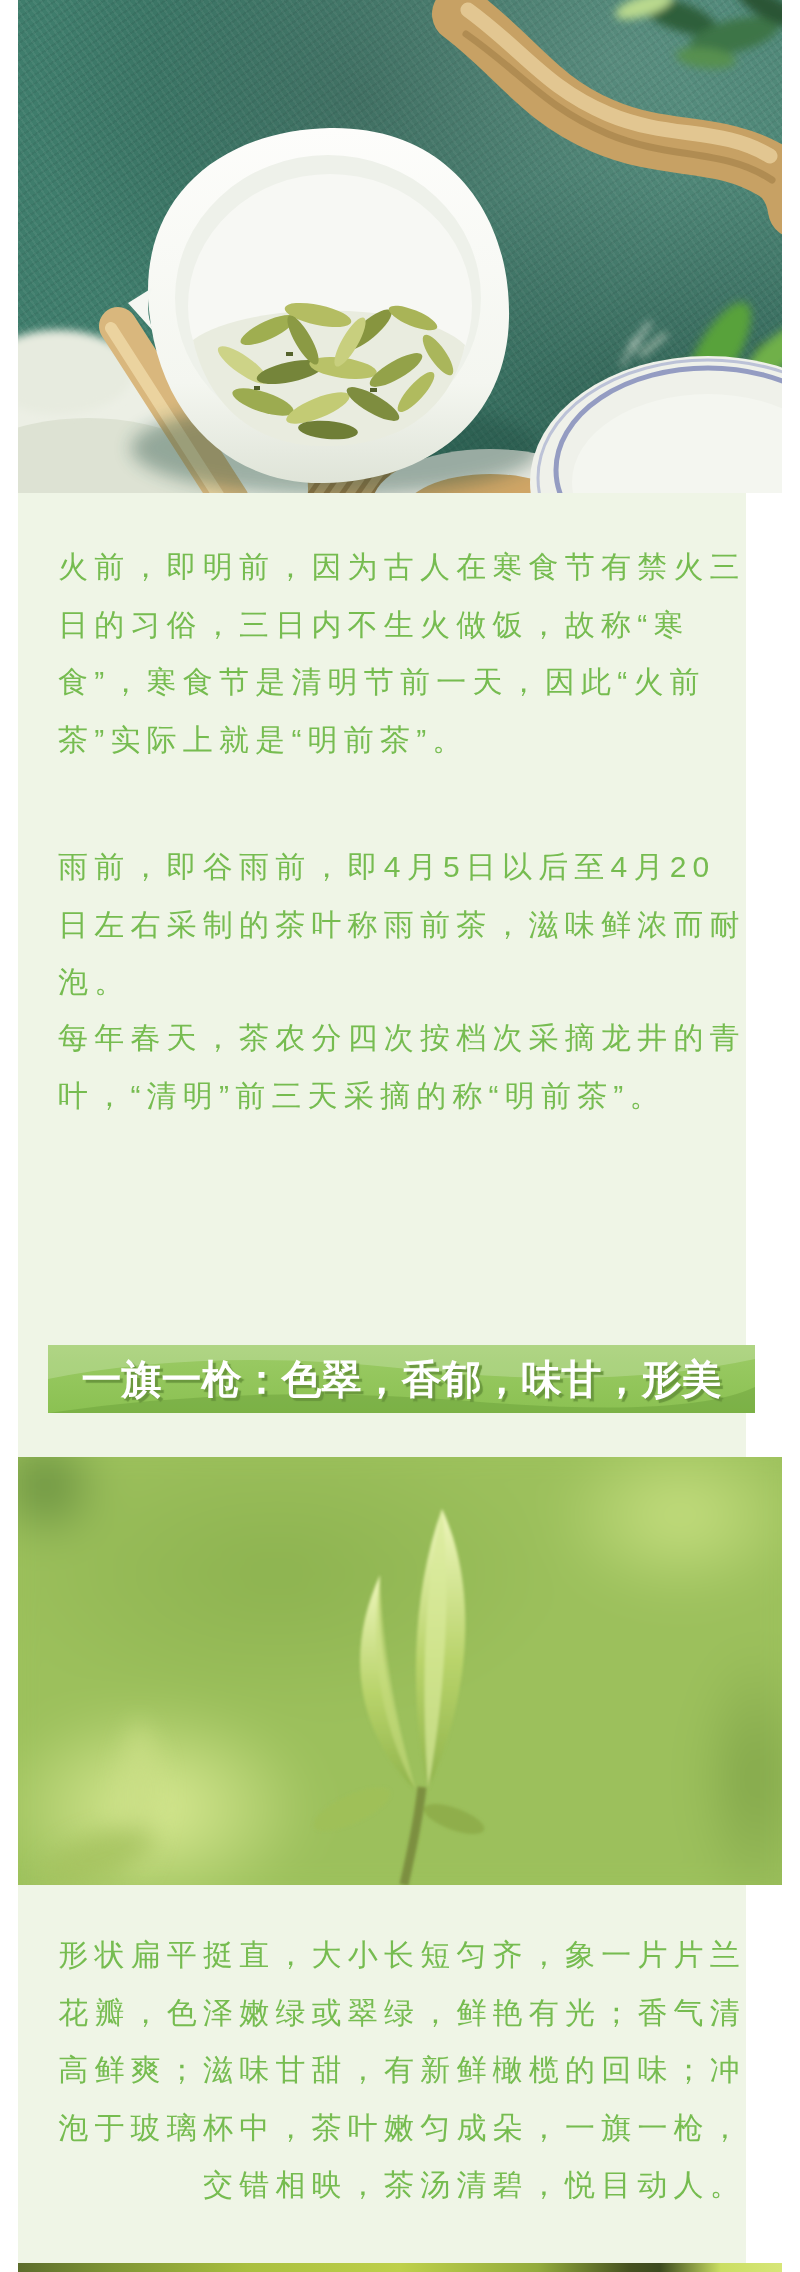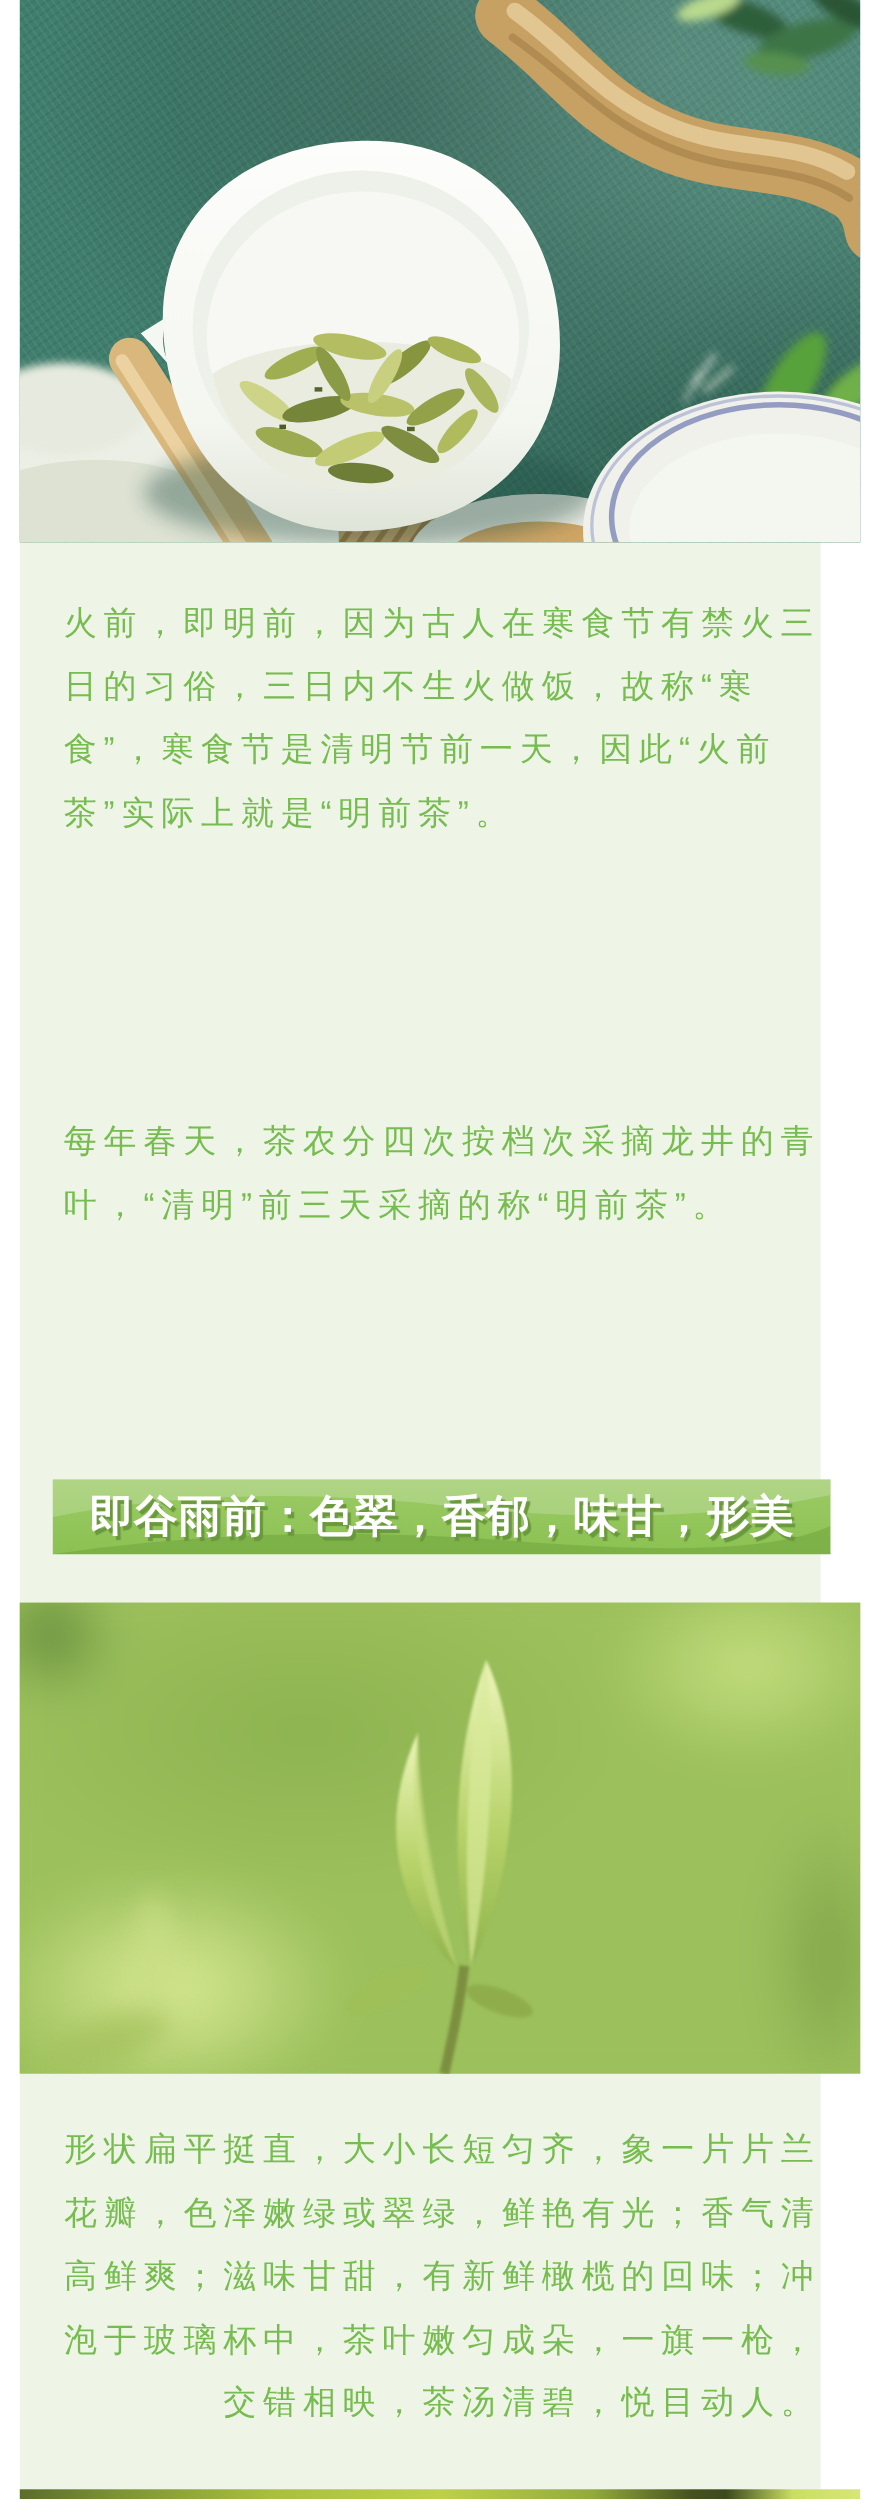--- a/index.html
+++ b/index.html
@@ -157,30 +157,31 @@
           </g>
           <ellipse cx="690" cy="482" rx="178" ry="126" fill="#eff1ea"></ellipse>
           <ellipse cx="690" cy="470" rx="152" ry="102" fill="none" stroke="#7d87b8" stroke-width="5" opacity=".8"></ellipse>
           <ellipse cx="690" cy="478" rx="170" ry="118" fill="none" stroke="#9aa3c9" stroke-width="3" opacity=".6"></ellipse>
           <ellipse cx="690" cy="482" rx="136" ry="88" fill="#f4f6f0"></ellipse>
         </g>
       </svg>
     </div>
 
     <div class="para p1">火前，即明前，因为古人在寒食节有禁火三日的习俗，三日内不生火做饭，故称“寒食”，寒食节是清明节前一天，因此“火前茶”实际上就是“明前茶”。</div>
+    <div class="para p2">雨前，即谷雨前，即4月5日以后至4月20日左右采制的茶叶称雨前茶，滋味鲜浓而耐泡。</div>
     <div class="para p3">
       <div>每年春天，茶农分四次按档次采摘龙井的青叶，“清明”前三天采摘的称“明前茶”。</div>
     </div>
 
     <div class="banner">
       <svg width="707" height="68" viewBox="0 0 707 68">
         <path d="M0,34 Q160,2 360,24 T707,14 L707,0 L0,0 Z" fill="rgba(255,255,255,.20)"></path>
         <path d="M0,68 Q200,38 420,56 T707,42 L707,68 Z" fill="rgba(84,135,38,.28)"></path>
       </svg>
-      <span class="label">即谷雨前：色翠，香郁，味甘，形美</span>
+      <span class="label">一旗一枪：色翠，香郁，味甘，形美</span>
     </div>
 
     <div class="photo2">
       <div class="bokeh"></div>
       <svg width="764" height="428" viewBox="0 0 764 428">
         <defs>
           <linearGradient id="budG" x1="0" y1="0" x2="0" y2="1">
             <stop offset="0" stop-color="#eef6bc"></stop>
               <stop offset=".55" stop-color="#b8d36a"></stop>
               <stop offset="1" stop-color="#8fb34c"></stop>

